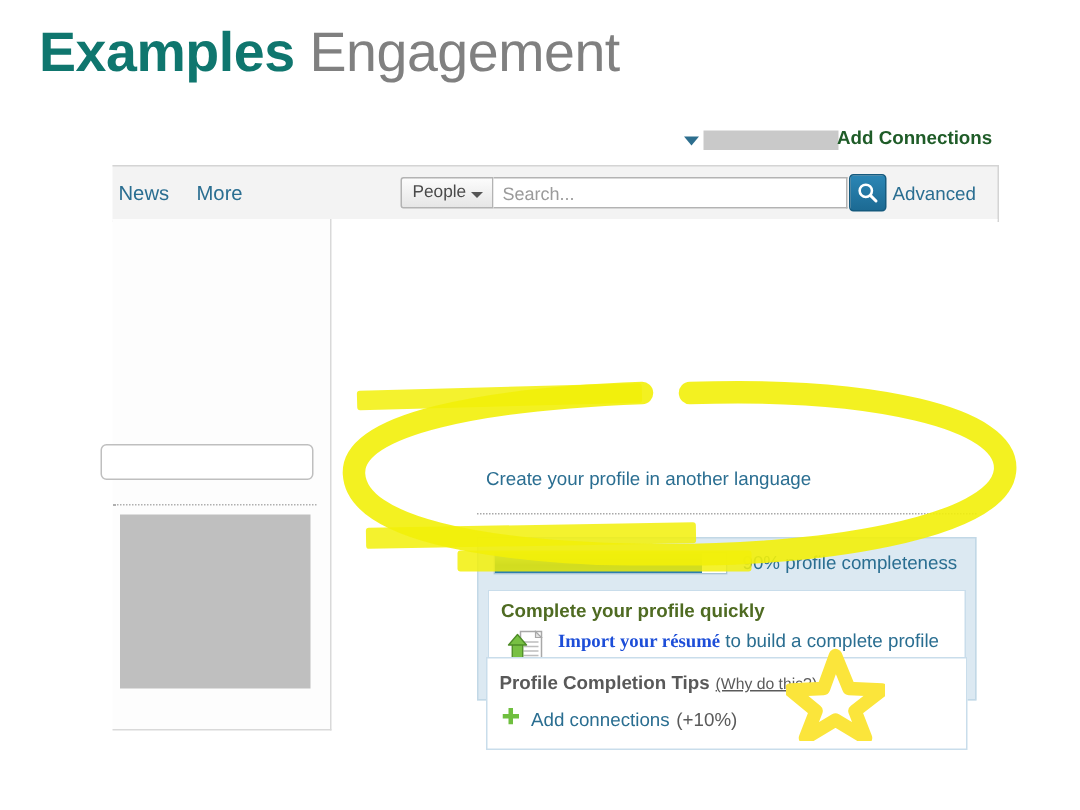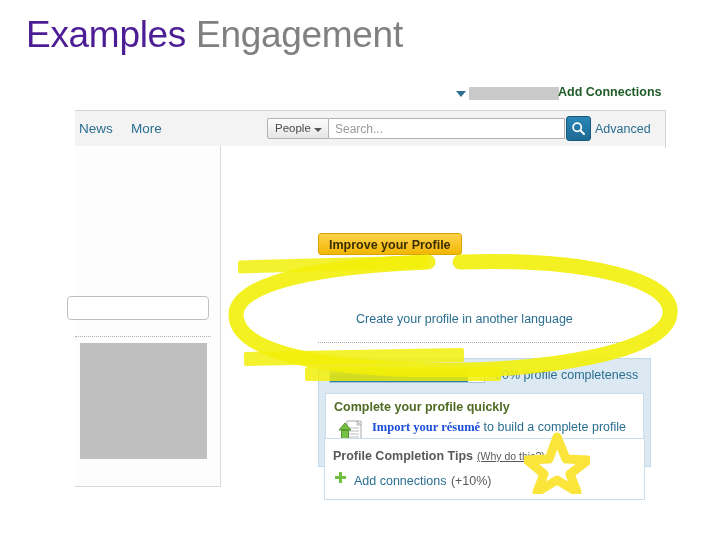--- a/index.html
+++ b/index.html
@@ -19,22 +19,22 @@
   #slide-title {
     position: absolute;
     left: 26px;
     top: 12px;
     font-size: 37px;
     line-height: 46px;
     white-space: nowrap;
     letter-spacing: -0.3px;
   }
   #slide-title .tl-strong {
-    color: #4c1d95;
-    font-weight: normal;
+    color: #0f766e;
+    font-weight: bold;
   }
   #slide-title .tl-normal {
     color: #808080;
     font-weight: normal;
   }
 
   
   #screenshot {
     position: absolute;
     left: 75px;
@@ -256,21 +256,21 @@
   }
 
   .ask-link {
     position: absolute;
     left: 84px;
     font-size: 12.5px;
     color: #2A6E91;
     white-space: nowrap;
   }
   #link-ask  { top: 144px; }
-  #link-lang { top: 166px; margin-left: 32px; }
+  #link-lang { top: 166px; }
 
   #divider-top {
     position: absolute;
     left: 78px;
     top: 196px;
     width: 333px;
     border-top: 1px dotted #A8A8A8;
   }
 
   
@@ -460,21 +460,20 @@
   <div id="content">
 
     <div id="left-panel">
       <div id="left-inputbox"></div>
       <div id="left-divider"></div>
       <div id="left-redacted"></div>
     </div>
 
     <div id="main-col">
 
-      <div id="btn-improve">Improve your Profile</div>
 
       <div class="ask-link" id="link-lang">Create your profile in another language</div>
 
       <div id="divider-top"></div>
 
       <div id="card-complete">
 
         <div id="progress-row">
           <div id="progress-track">
             <div id="progress-fill" style="width: 90%;"></div>

